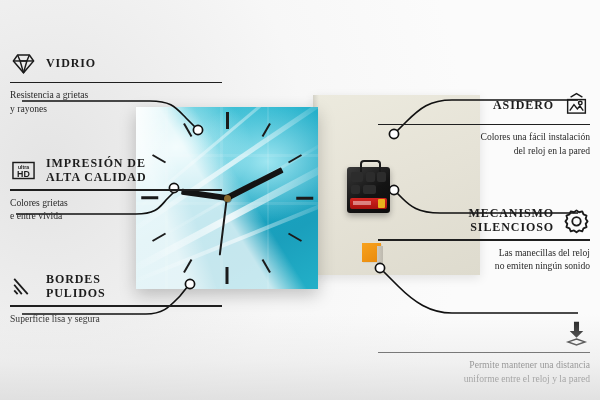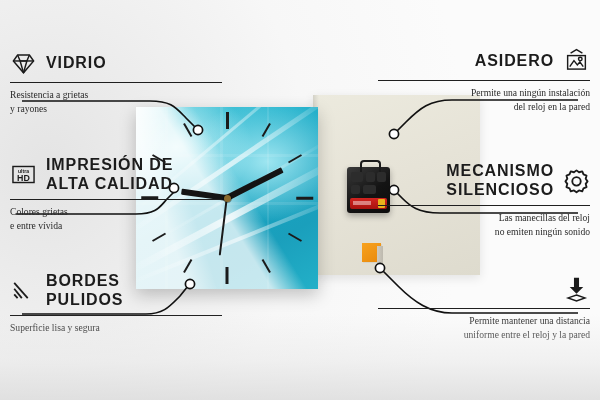--- a/index.html
+++ b/index.html
@@ -76,25 +76,25 @@
     background:linear-gradient(145deg,#f8a21e,#e8890c);box-shadow:1px 1px 0 0 rgba(0,0,0,.05);}
   .foam:after{content:"";position:absolute;left:15px;top:3px;width:6px;height:19px;
     background:linear-gradient(to right,#cfcbc0,#bdb9ae);}
 
   
   .wires{position:absolute;left:0;top:0;width:600px;height:400px;pointer-events:none;}
 
   
   .feat{position:absolute;width:212px;}
   .feat.left{left:10px;text-align:left;}
-  .feat.right{right:10px;text-align:right;}
+  .feat.right{right:10px;text-align:right;margin-top:44px;}
   .feat .head{display:flex;align-items:center;gap:9px;}
   .feat.right .head{justify-content:flex-end;}
   .feat .title{
-    font-family:Liberation Sans, sans-serif;font-weight:700;font-size:16px;line-height:1.18;
+    font-family:Liberation Serif, serif;font-weight:700;font-size:12px;line-height:1.18;
     letter-spacing:.9px;color:#1c1c1c;text-transform:uppercase;
   }
   .feat .rule{height:1.4px;background:#1f1f1f;margin:5px 0 5px;}
   .feat .desc{
     font-family:"Liberation Serif",serif;font-size:9.6px;line-height:1.4;color:#2a2a2a;
   }
   .ico{width:27px;height:27px;flex:0 0 27px;display:block;}
 
   .f1{top:50px;}
   .f2{top:156px;}
@@ -247,21 +247,21 @@
         <g fill="none" stroke="#1b1b1b" stroke-width="1.7">
           <path d="M9,6 L16,2 L23,6"></path>
           <rect x="5.5" y="9" width="21" height="16"></rect>
           <path d="M8,22 L13,15 L17,20 L20,16.5 L24,22"></path>
           <circle cx="20.5" cy="13" r="2.1"></circle>
         </g>
       </svg>
     </div>
     <div class="rule"></div>
     <div class="desc">
-      <div>Permite una ningún instalación</div>
+      <div>Colores una fácil instalación</div>
       <div>del reloj en la pared</div>
     </div>
   </div>
 
   <div class="feat right r2">
     <div class="head">
       <div class="title">
         <div>MECANISMO</div>
         <div>SILENCIOSO</div>
       </div>

